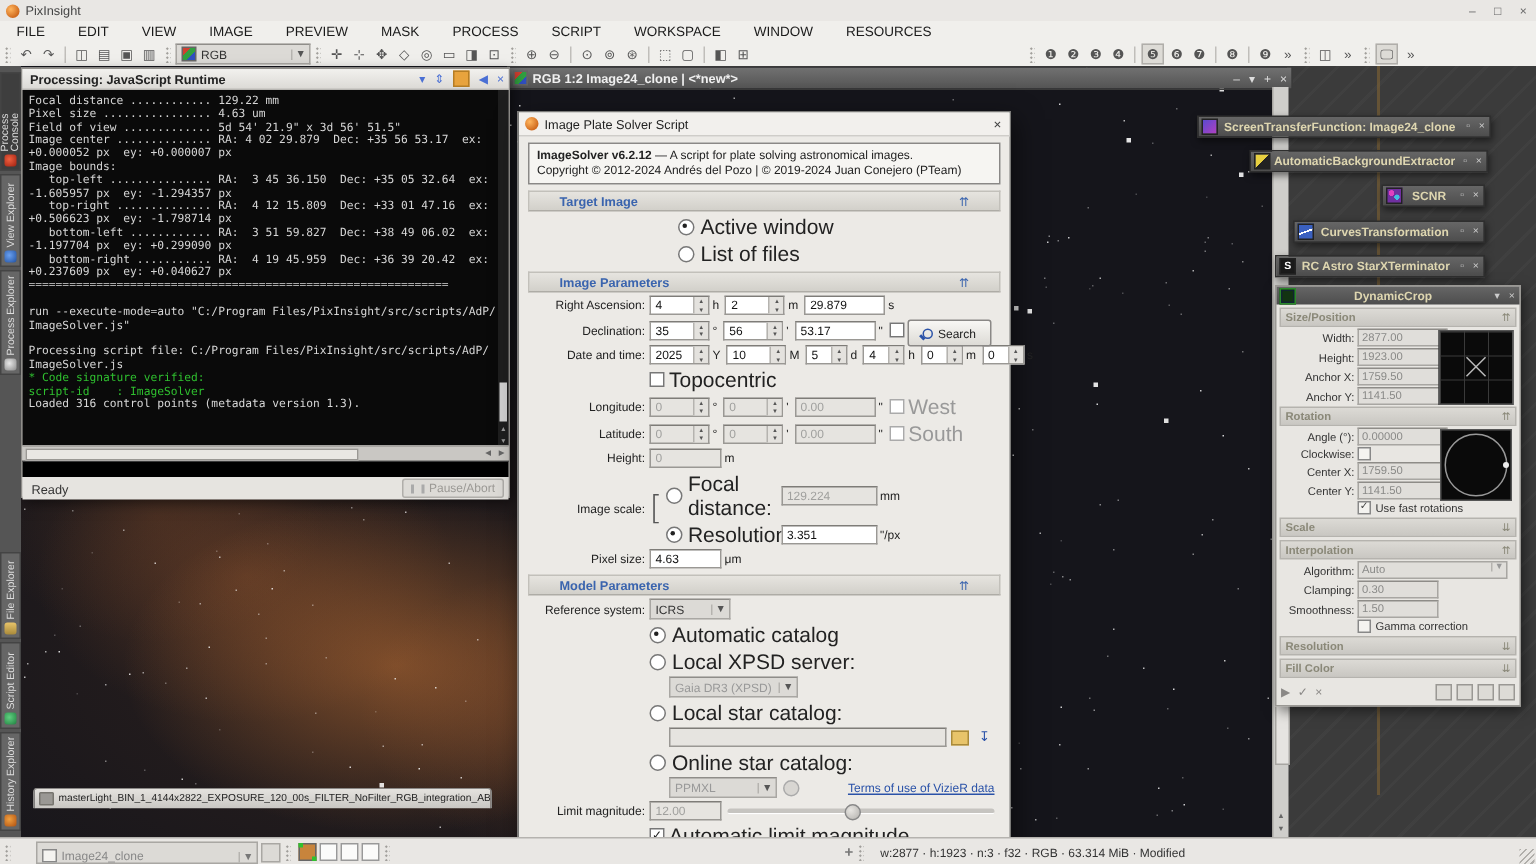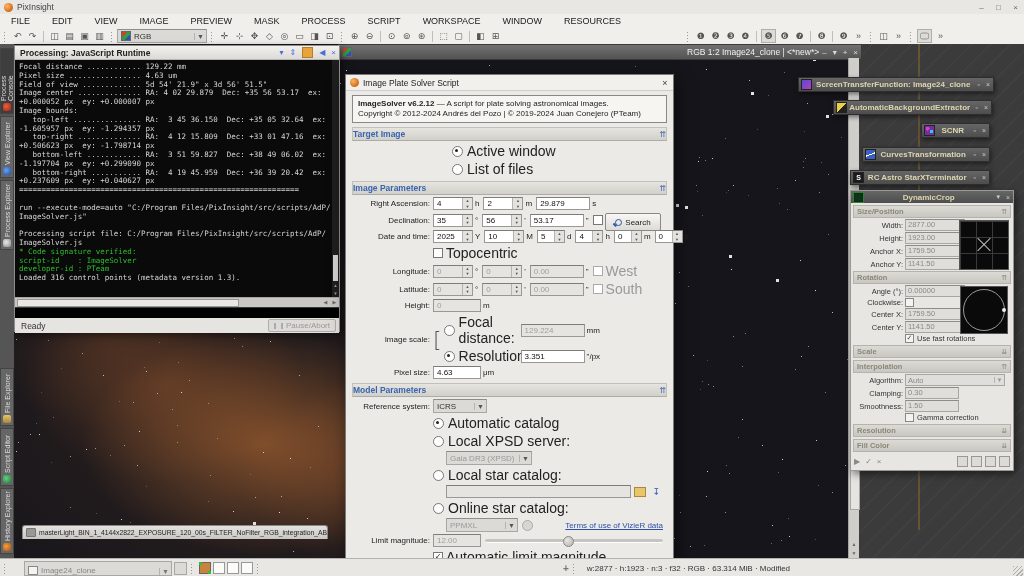--- a/index.html
+++ b/index.html
@@ -34,21 +34,21 @@
       radial-gradient(200px 140px at 150px 340px,rgba(150,85,45,.40),transparent 70%),
       radial-gradient(220px 140px at 380px 430px,rgba(170,95,50,.35),transparent 70%),
       radial-gradient(160px 120px at 90px 300px,rgba(120,70,40,.30),transparent 70%),
       radial-gradient(210px 120px at 490px 430px,rgba(140,80,45,.22),transparent 70%),
       radial-gradient(520px 300px at 260px 390px,rgba(90,55,35,.35),transparent 75%);}
   #stars{left:0;top:0;width:1px;height:1px;background:transparent;}
 
   
   #imgtitle{left:338px;top:0;width:522px;height:14px;background:linear-gradient(#717171,#545454);
     border:1px solid #3a3a3a;display:flex;align-items:center;}
-  #imgtitle .t{flex:1;text-align:right;color:#f0f0f0;font-weight:normal;font-size:8.5px;}
+  #imgtitle .t{flex:1;text-align:left;color:#f0f0f0;font-weight:bold;font-size:8.5px;}
   #imgtitle .c{color:#ddd;font-size:8px;margin:0 3px;}
   #imgvsb{left:848px;top:14px;width:10px;height:500px;background:#cfcecb;border-left:1px solid #a8a6a2;}
   #imgvsb .thumb{position:absolute;left:1px;top:290px;width:8px;height:160px;background:#e6e4e1;border:1px solid #a8a6a2;}
   #imgvsb .a{position:absolute;left:0;width:10px;height:9px;text-align:center;font-size:5px;color:#666;line-height:9px;}
 
   
   #console{left:14px;top:1px;width:324px;height:285px;border:1px solid #8f8d89;background:#e6e4e0;box-shadow:2px 3px 8px rgba(0,0,0,.5);}
   #ctitle{height:13px;background:linear-gradient(#f2f1ee,#dcdad6);border-bottom:1px solid #b8b6b2;display:flex;align-items:center;}
   #ctitle .t{font-weight:bold;font-size:8.5px;color:#222;margin-left:5px;}
   #ctitle .c{font-size:8px;color:#4a6fd4;margin:0 3px;}
@@ -70,21 +70,21 @@
 
   
   #dialog{left:345px;top:74px;width:327px;border:1px solid #7a7a78;background:#eceae6;box-shadow:3px 5px 16px rgba(0,0,0,.5);}
   #dtitle{height:15px;background:#f2f0ed;border-bottom:1px solid #cfcdc9;display:flex;align-items:center;}
   #dtitle .t{font-size:8.5px;color:#222;margin-left:4px;text-align:right;}
   #dtitle .x{margin-left:auto;width:16px;text-align:center;color:#444;font-size:9px;}
   .logo{width:9px;height:9px;border-radius:50%;margin-left:4px;background:radial-gradient(circle at 35% 35%,#ffb55e,#d06a1e 70%);}
   #dbody{padding:4px 6px 5px 6px;}
   #dheader{border:1px solid #8a8886;background:#f6f5f2;padding:3px 5px;font-size:8px;line-height:10px;color:#222;}
   .secbar{height:12px;margin-top:4px;background:linear-gradient(#e6e4df,#d2d0ca);border:1px solid #c2c0ba;border-bottom-color:#aeaca6;
-    display:flex;align-items:center;color:#3a64ae;font-weight:bold;font-size:8.5px;padding:0 0;}
+    display:flex;align-items:center;color:#3a64ae;font-weight:bold;font-size:8.5px;padding:0 20px;}
   .secbar .ico{margin-left:auto;font-size:8px;color:#3a64ae;font-weight:normal;}
   .row{display:flex;align-items:center;margin:2px 0 0 0;}
   .lab{width:78px;text-align:right;margin-right:3px;font-size:8px;color:#222;flex:none;}
   .unit{margin:0 4px 0 2px;font-size:8px;color:#222;}
   .nf{height:11px;background:#fff;border:1px solid #9a9894;border-top-color:#7e7c78;display:flex;align-items:center;flex:none;}
   .nf .v{padding:0 3px;font-size:8px;color:#111;flex:1;}
   .nf .sp{width:9px;border-left:1px solid #b5b3af;background:#e4e2de;height:100%;display:flex;flex-direction:column;}
   .nf .sp i{flex:1;font-style:normal;font-size:4px;line-height:5px;text-align:center;color:#555;}
   .nf.dis{background:#e6e4e0;}
   .nf.dis .v{color:#a0a09e;}
@@ -141,21 +141,21 @@
   .dcwrap{position:relative;}
   .spg{position:absolute;right:4px;top:1px;width:48px;height:48px;background:#0a0a0a;border:1px solid #555;
     background-image:linear-gradient(#3a3a3a 1px,transparent 1px),linear-gradient(90deg,#3a3a3a 1px,transparent 1px);background-size:16px 16px;}
   .spg .x{position:absolute;left:16px;top:16px;width:16px;height:16px;}
   .spg .x::before,.spg .x::after{content:"";position:absolute;left:-1px;top:7px;width:18px;height:1px;background:#bbb;}
   .spg .x::before{transform:rotate(45deg);} .spg .x::after{transform:rotate(-45deg);}
   .rotg{position:absolute;right:5px;top:1px;width:46px;height:46px;background:#0a0a0a;border:1px solid #555;}
   .rotg .cir{position:absolute;left:2px;top:2px;width:40px;height:40px;border:1px solid #999;border-radius:50%;}
   .rotg .dot{position:absolute;right:1px;top:21px;width:4px;height:4px;background:#eee;border-radius:50%;}
   .dccb{width:7px;height:7px;border:1px solid #888;background:#f4f3f0;margin-right:3px;font-size:7px;line-height:6px;text-align:center;color:#444;flex:none;}
-  .dccombo{width:96px;height:10px;background:#e0deda;border:1px solid #a8a6a2;display:flex;align-items:center;font-size:7.5px;color:#8a8a88;padding-left:2px;}
+  .dccombo{width:96px;height:10px;background:#e0deda;border:1px solid #a8a6a2;display:flex;align-items:flex-start;font-size:7.5px;color:#8a8a88;padding-left:2px;}
   .dccombo .arr{margin-left:auto;width:9px;border-left:1px solid #b5b3af;text-align:center;font-size:6px;color:#999;}
   #dcbottom{display:flex;align-items:center;height:13px;margin:3px 3px 2px 3px;}
   #dcbottom span{font-size:8px;color:#8a8886;margin-right:5px;}
   #dcbottom .r{margin-left:auto;margin-right:0;display:flex;}
   #dcbottom .bx{width:9px;height:9px;border:1px solid #9a9894;background:#dddbd6;margin-left:3px;}
 
   
   #ldock{left:0;top:44px;width:14px;height:514px;background:#555;}
   .dtab{position:absolute;left:0;width:14px;background:#666;border:1px solid #444;box-sizing:border-box;
     display:flex;flex-direction:column;align-items:center;}
@@ -315,21 +315,20 @@
             <div class="cline">+0.237609 px  ey: +0.040627 px</div>
             <div class="cline">==============================================================</div>
             <div class="cline"></div>
             <div class="cline">run --execute-mode=auto "C:/Program Files/PixInsight/src/scripts/AdP/</div>
             <div class="cline">ImageSolver.js"</div>
             <div class="cline"></div>
             <div class="cline">Processing script file: C:/Program Files/PixInsight/src/scripts/AdP/</div>
             <div class="cline">ImageSolver.js</div>
             <div class="cline g">* Code signature verified:</div>
             <div class="cline g">script-id    : ImageSolver</div>
-            <div class="cline g">developer-id : PTeam</div>
             <div class="cline">Loaded 316 control points (metadata version 1.3).</div>
           </div>
         <div id="cvsb">
           <div class="thumb"></div>
           <div class="a" style="bottom:8px">▲</div>
           <div class="a" style="bottom:0">▼</div>
         </div>
       </div>
       <div id="chsb">
         <div class="thumb"></div>

